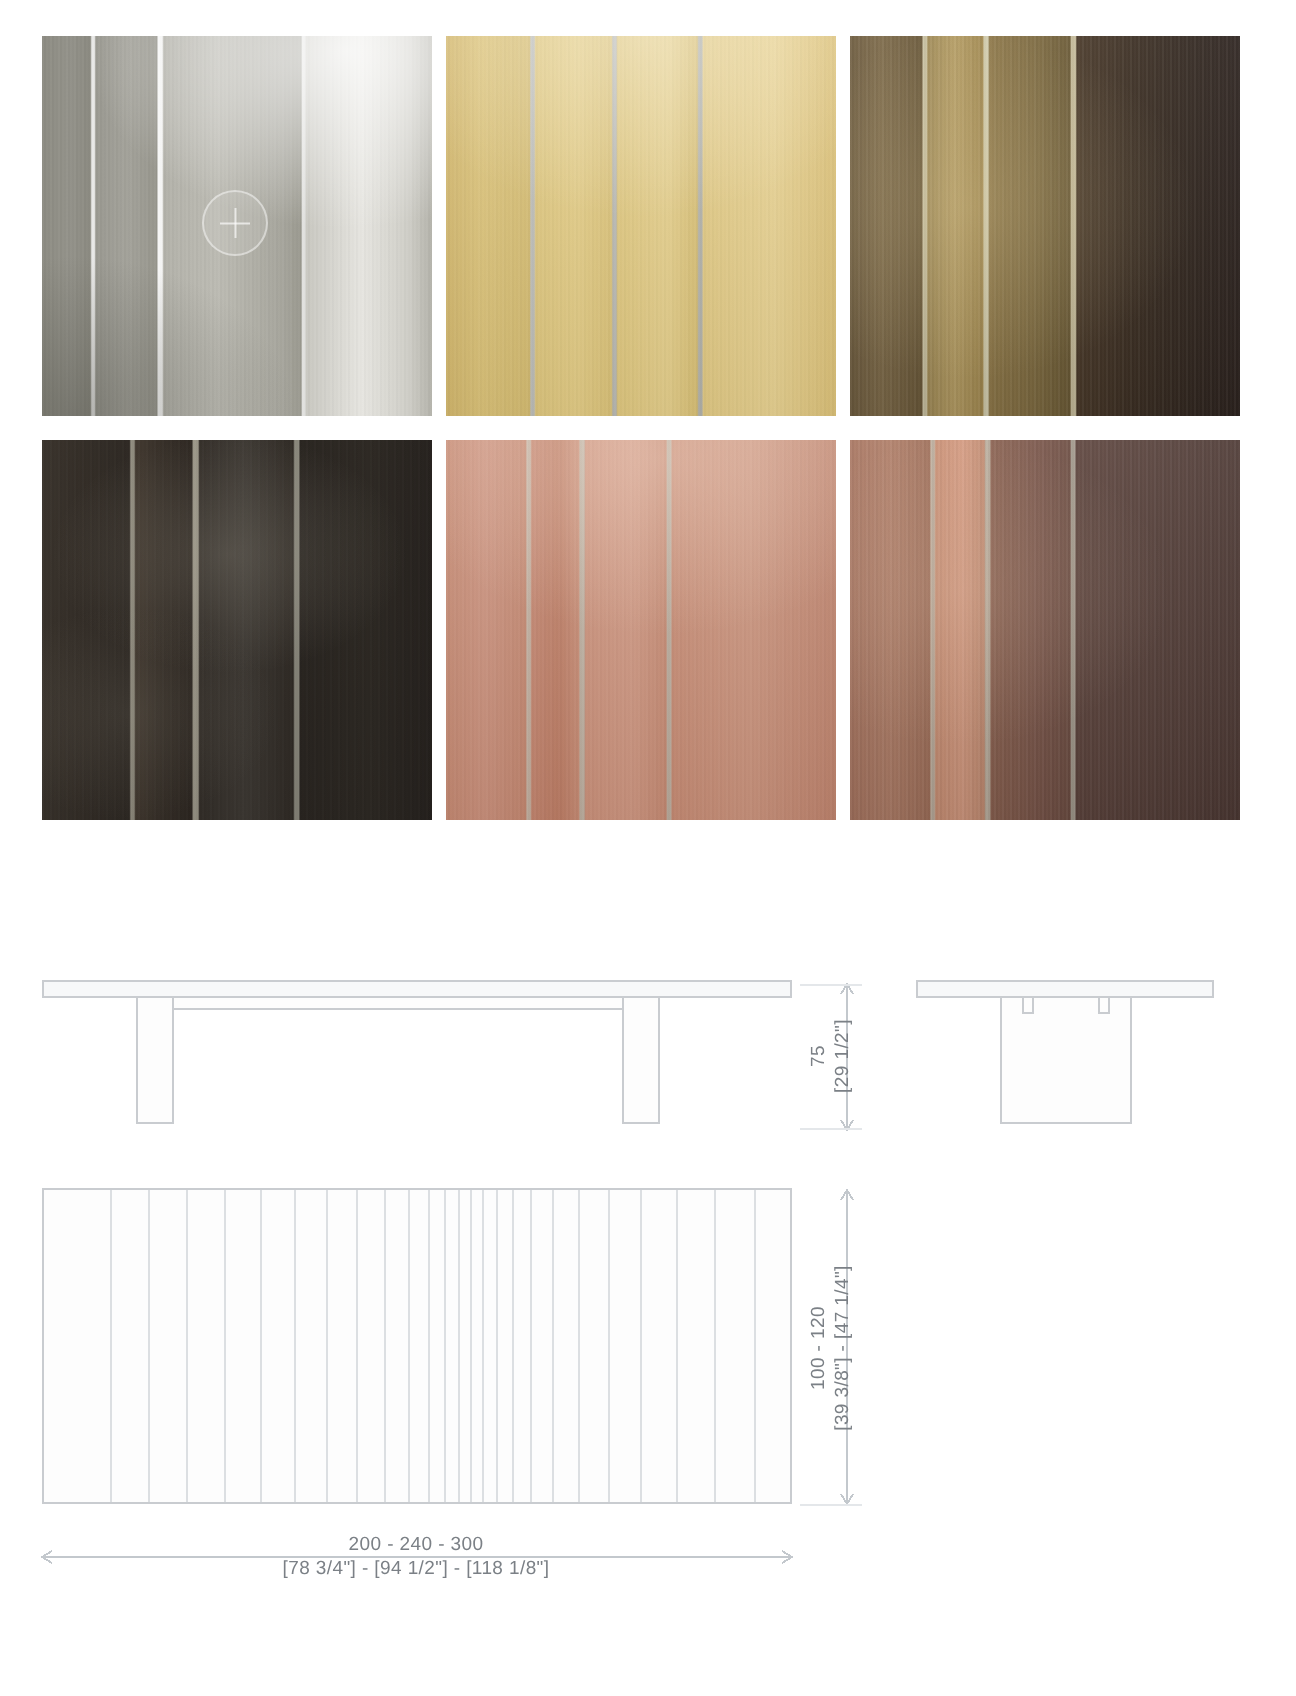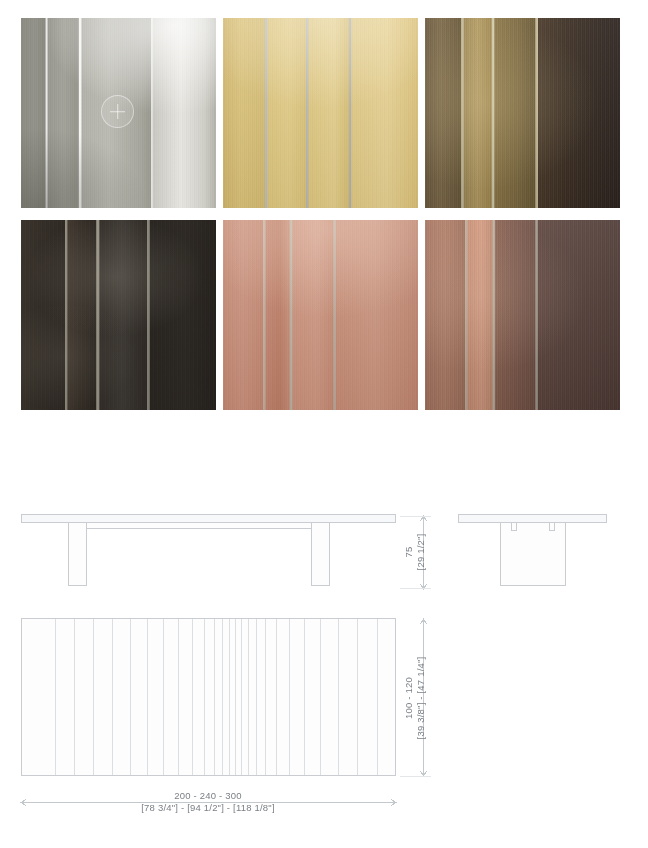--- a/index.html
+++ b/index.html
@@ -199,21 +199,21 @@
   .zoom-badge::after {
     top: 50%; left: 8px;
     height: 1.5px; width: 15px;
     transform: translateY(-50%);
   }
 
   
   #tech-drawings {
     position: absolute;
     left: 0;
-    top: 470px;
+    top: 446px;
     width: 648px;
     height: 360px;
   }
   #tech-drawings svg { display: block; }
 
   .dim-text {
     font-family: "Liberation Sans", sans-serif;
     font-size: 9.5px;
     fill: #7b8086;
     letter-spacing: .2px;

